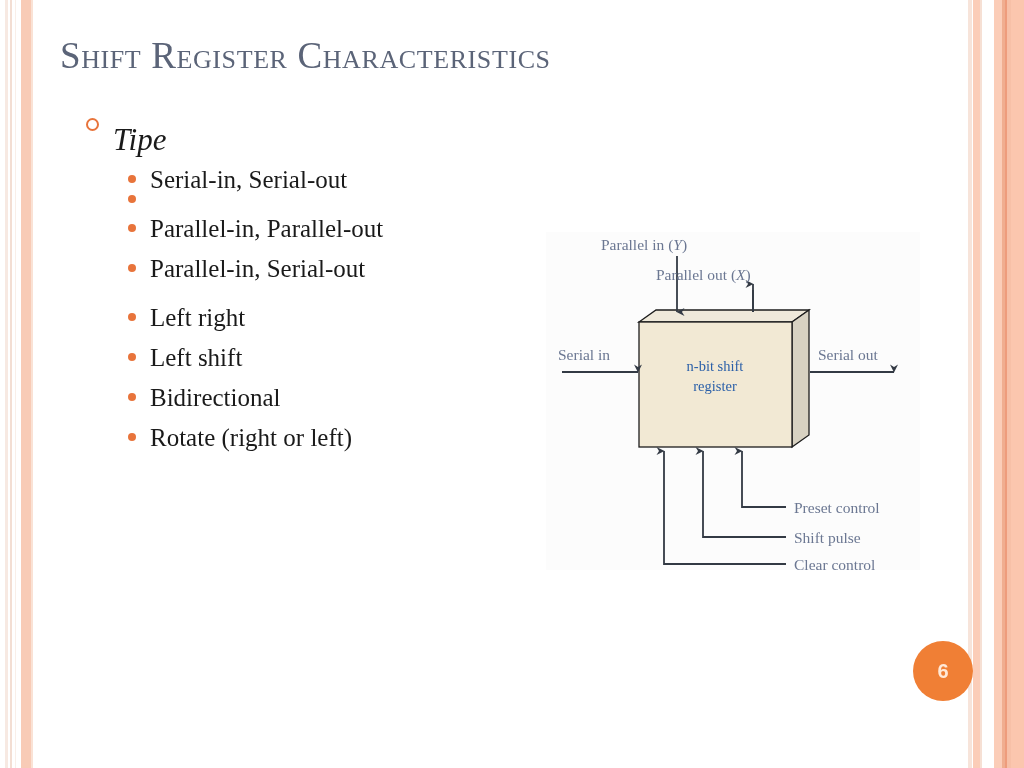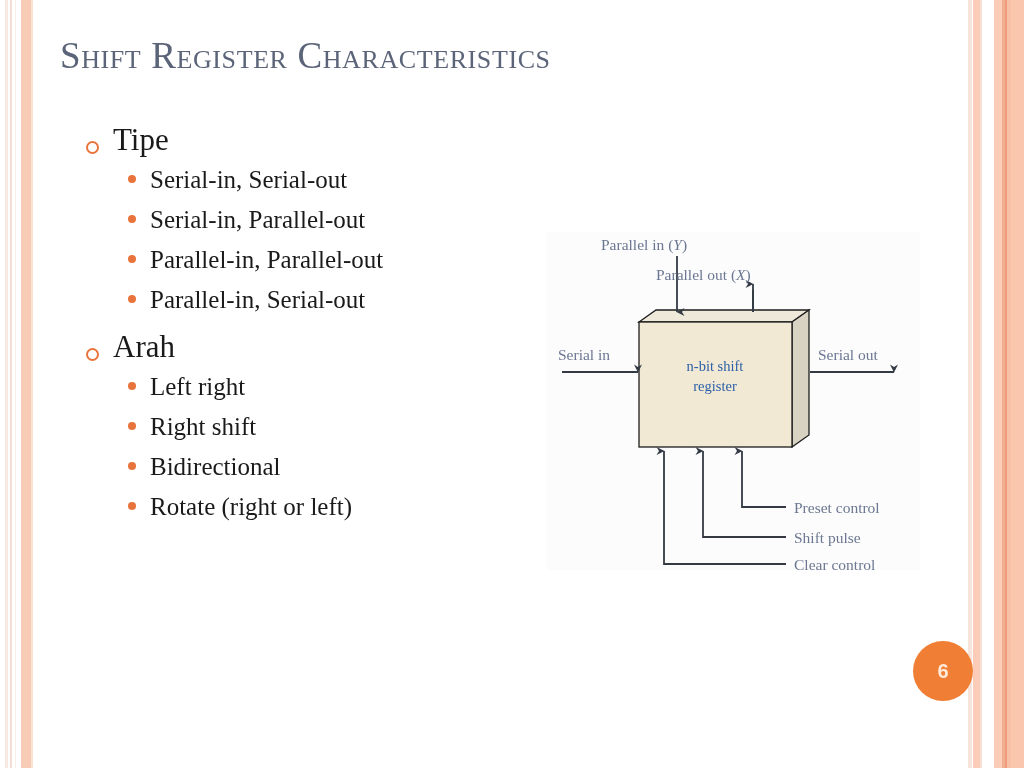--- a/index.html
+++ b/index.html
@@ -53,22 +53,23 @@
   
   .content {
     position: absolute;
     left: 86px;
     top: 122px;
     width: 450px;
   }
 
   .l1 {
     display: flex;
-    align-items: flex-end;
+    align-items: flex-start;
     margin: 0 0 2px 0;
+    font-style: italic;
   }
   .l1-bullet {
     width: 13px; height: 13px;
     border: 2.5px solid #e8743b;
     border-radius: 50%;
     background: transparent;
     flex: 0 0 auto;
     margin-right: 14px;
     position: relative;
     top: -4px;
@@ -179,46 +180,41 @@
         <span class="l1-bullet"></span>
         <span class="l1-text">Tipe</span>
       </div>
       <div class="l2-list">
         <div class="l2">
           <span class="l2-bullet"></span>
           <span class="l2-text">Serial-in, Serial-out</span>
         </div>
         <div class="l2">
           <span class="l2-bullet"></span>
-          <span class="l2-text">Serial-in, Parallel-out</span>
         </div>
         <div class="l2">
           <span class="l2-bullet"></span>
           <span class="l2-text">Parallel-in, Parallel-out</span>
         </div>
         <div class="l2">
           <span class="l2-bullet"></span>
           <span class="l2-text">Parallel-in, Serial-out</span>
         </div>
       </div>
     </div>
 
     <div>
-      <div class="l1">
-        <span class="l1-bullet"></span>
-        <span class="l1-text">Arah</span>
-      </div>
       <div class="l2-list">
         <div class="l2">
           <span class="l2-bullet"></span>
           <span class="l2-text">Left right</span>
         </div>
         <div class="l2">
           <span class="l2-bullet"></span>
-          <span class="l2-text">Right shift</span>
+          <span class="l2-text">Left shift</span>
         </div>
         <div class="l2">
           <span class="l2-bullet"></span>
           <span class="l2-text">Bidirectional</span>
         </div>
         <div class="l2">
           <span class="l2-bullet"></span>
           <span class="l2-text">Rotate (right or left)</span>
         </div>
       </div>

